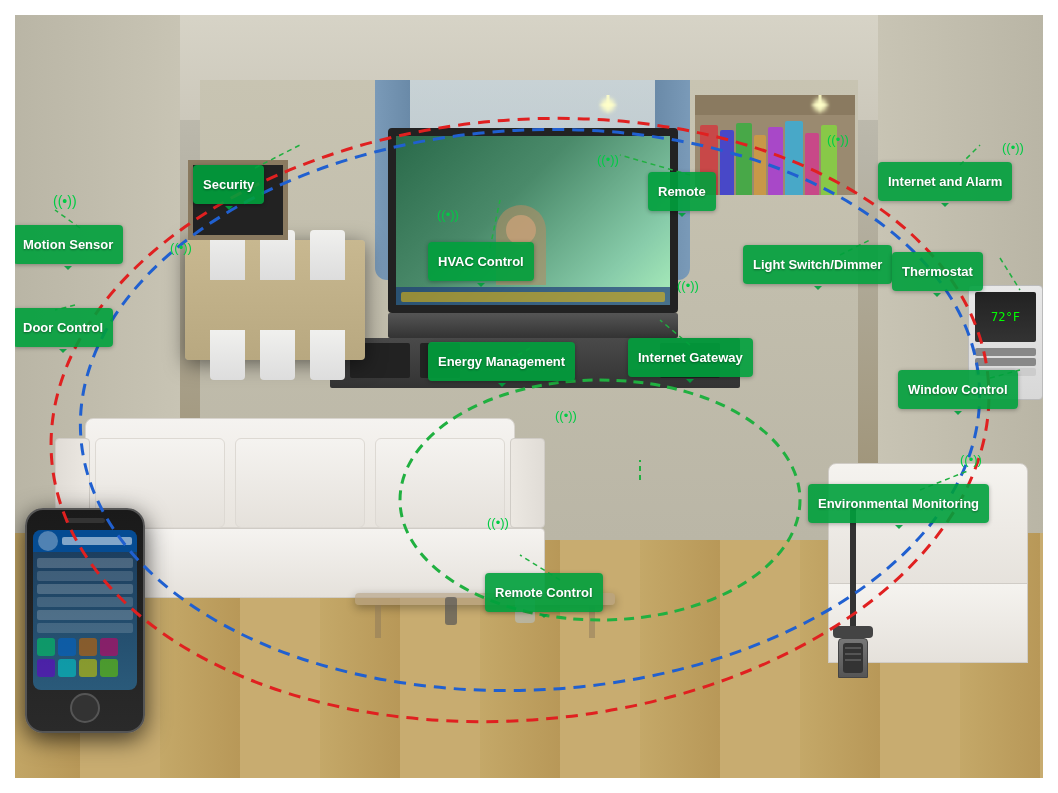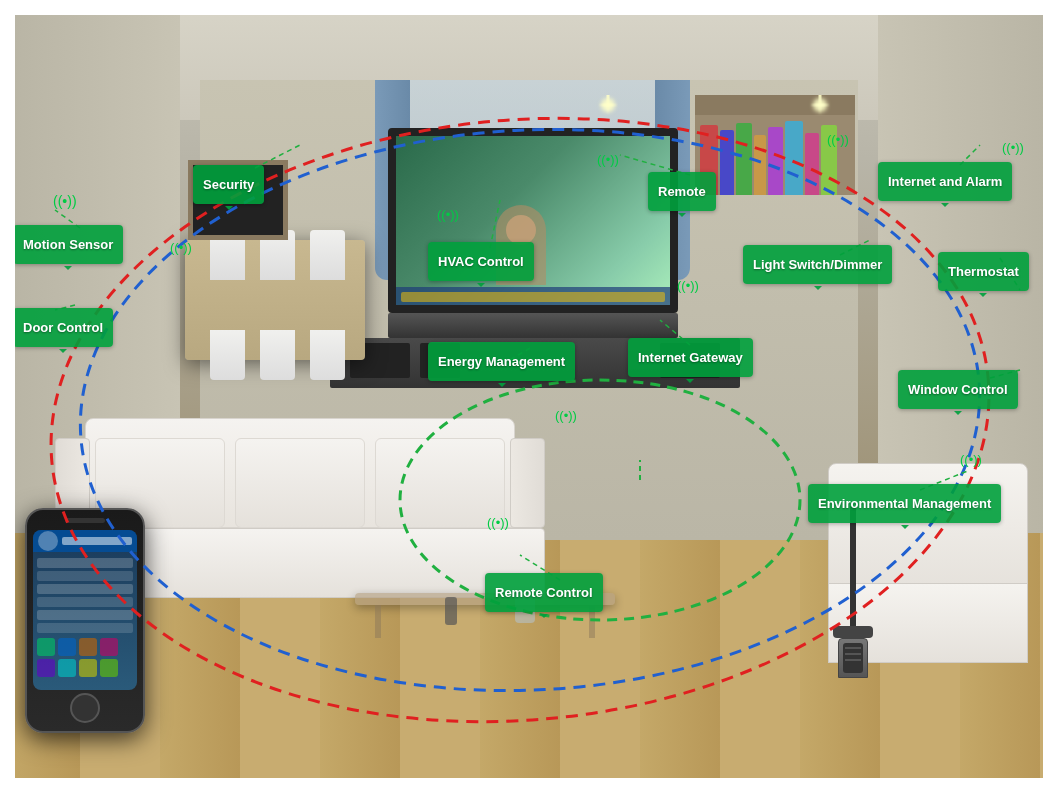--- a/index.html
+++ b/index.html
@@ -199,20 +199,26 @@
     <div style="position:absolute;bottom:12px;left:17px;width:6px;height:120px;background:#333;"></div>
     <div style="position:absolute;top:0;left:5px;width:30px;height:40px;background:linear-gradient(180deg,#777 0%,#555 100%);border-radius:4px 4px 0 0;border:1px solid #444;"></div>
 
     <div style="position:absolute;top:5px;left:10px;width:20px;height:30px;background:#333;border-radius:3px;">
       <div style="position:absolute;top:4px;left:2px;right:2px;height:2px;background:#555;"></div>
       <div style="position:absolute;top:10px;left:2px;right:2px;height:2px;background:#555;"></div>
       <div style="position:absolute;top:16px;left:2px;right:2px;height:2px;background:#555;"></div>
     </div>
   </div>
 
+  <div style="position:absolute;top:285px;right:15px;width:75px;height:115px;background:linear-gradient(180deg,#e8e8e8 0%,#d8d8d8 100%);border-radius:4px;border:1px solid #bbb;">
+    <div style="margin:6px;height:50px;background:linear-gradient(180deg,#222 0%,#333 100%);border-radius:2px;display:flex;align-items:center;justify-content:center;color:#0f0;font-size:12px;font-family:monospace;">72°F</div>
+    <div style="margin:6px 6px 2px;height:8px;background:#888;border-radius:2px;"></div>
+    <div style="margin:2px 6px;height:8px;background:#888;border-radius:2px;"></div>
+    <div style="margin:2px 6px;height:8px;background:#ccc;border-radius:2px;"></div>
+  </div>
 
   <div style="position:absolute;bottom:60px;left:25px;width:120px;height:225px;">
     <div style="position:absolute;inset:0;background:linear-gradient(180deg,#1a1a1a 0%,#2a2a2a 100%);border-radius:18px;border:2px solid #555;box-shadow:0 6px 25px rgba(0,0,0,0.7);"></div>
 
     <div style="position:absolute;top:10px;left:40px;width:40px;height:5px;background:#333;border-radius:3px;"></div>
 
     <div style="position:absolute;top:22px;left:8px;right:8px;height:160px;background:linear-gradient(180deg,#1a3a5a 0%,#2a5a7a 100%);border-radius:8px;overflow:hidden;">
 
       <div style="height:22px;background:rgba(0,80,160,0.8);display:flex;align-items:center;padding:0 5px;">
         <div style="width:20px;height:20px;background:rgba(255,255,255,0.3);border-radius:50%;margin-right:4px;"></div>
@@ -304,22 +310,22 @@
   <div style="position:absolute;top:515px;left:487px;color:#00cc44;font-size:13px;z-index:90;">((•))</div>
   <div style="position:absolute;top:452px;left:960px;color:#00cc44;font-size:13px;z-index:90;">((•))</div>
 
   <div class="label" style="top:165px;left:193px;">Security</div>
   <div class="label" style="top:225px;left:13px;">Motion Sensor</div>
   <div class="label" style="top:308px;left:13px;">Door Control</div>
   <div class="label" style="top:242px;left:428px;">HVAC Control</div>
   <div class="label" style="top:172px;left:648px;">Remote</div>
   <div class="label" style="top:162px;left:878px;">Internet and Alarm</div>
   <div class="label" style="top:245px;left:743px;">Light Switch/Dimmer</div>
-  <div class="label" style="top:252px;left:938px;">Thermostat</div>
+  <div class="label" style="top:252px;left:892px;">Thermostat</div>
   <div class="label" style="top:342px;left:428px;">Energy Management</div>
   <div class="label" style="top:338px;left:628px;">Internet Gateway</div>
   <div class="label" style="top:370px;left:898px;">Window Control</div>
 
-  <div class="label" style="top:484px;left:808px;">Environmental Management</div>
+  <div class="label" style="top:484px;left:808px;">Environmental Monitoring</div>
   <div class="label" style="top:573px;left:485px;">Remote Control</div>
 
   <div class="white-border"></div>
 </div>
 
 </body></html>

